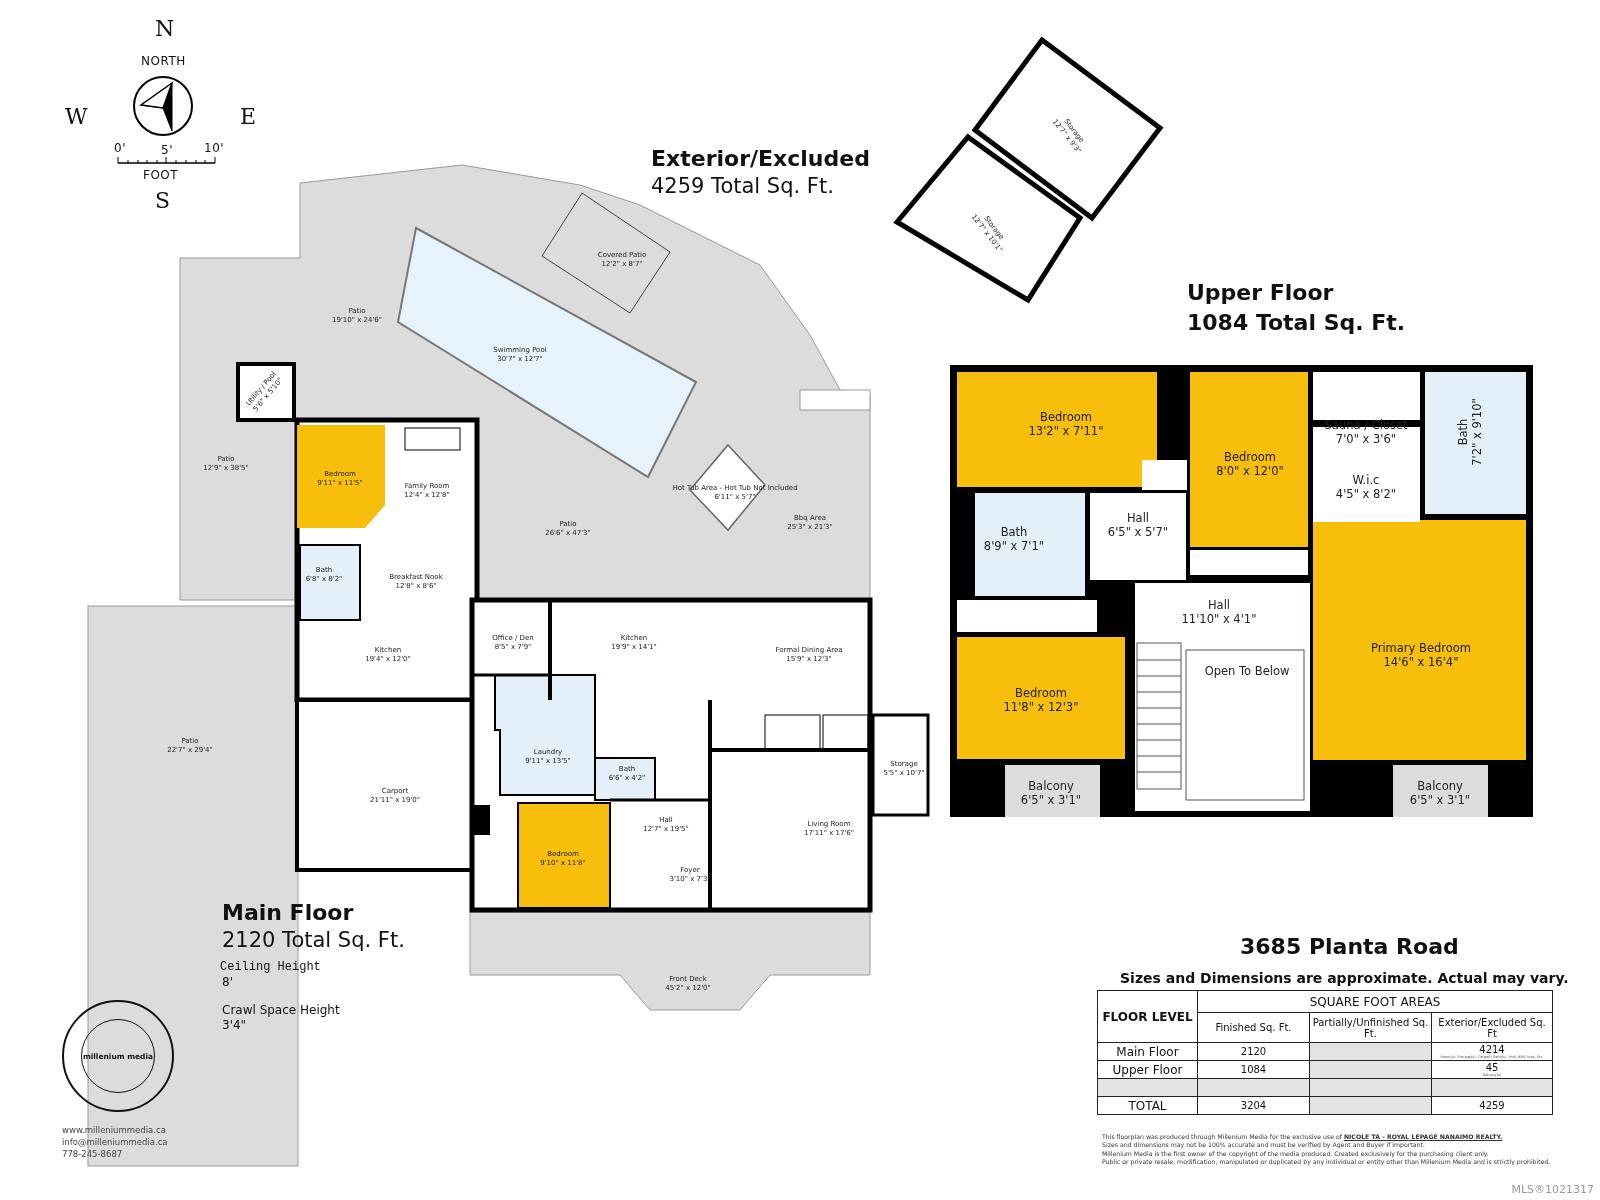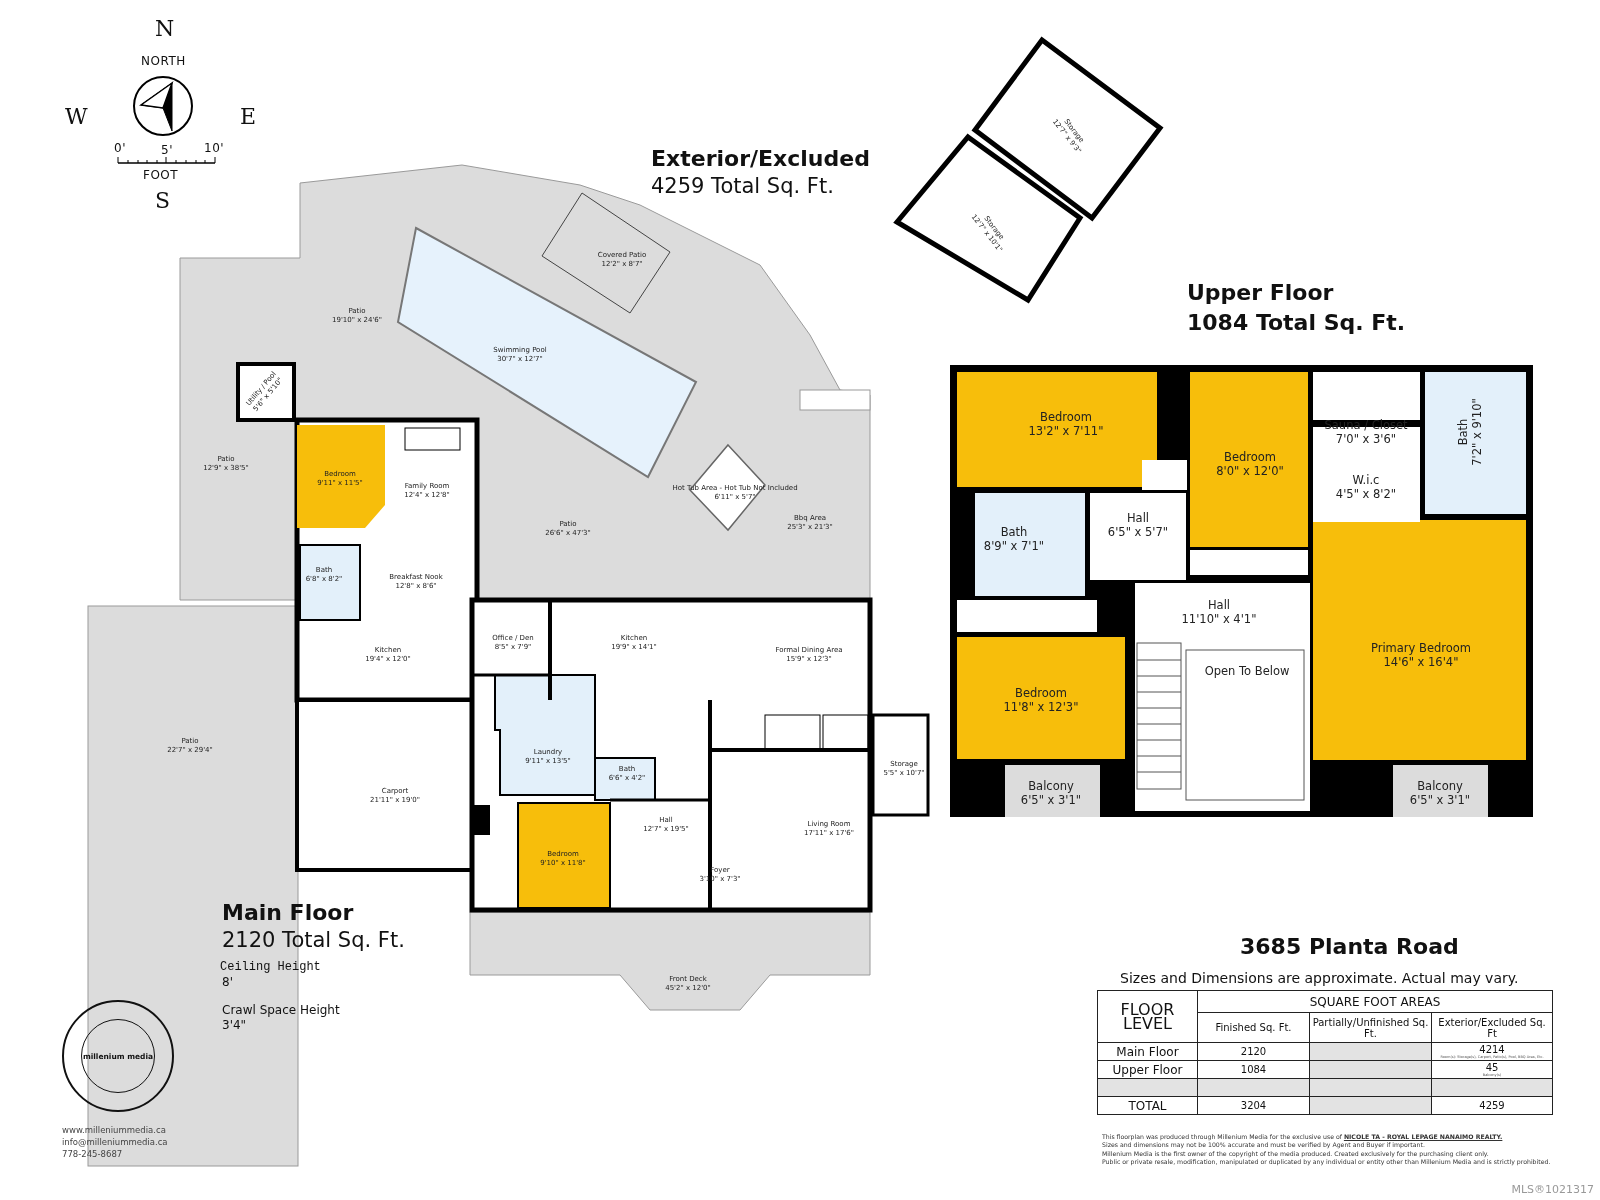--- a/index.html
+++ b/index.html
@@ -8,21 +8,21 @@
   .plan-svg { position: absolute; left: 0; top: 0; width: 1600px; height: 1200px; }
   .compass-letter { position: absolute; font-family: "DejaVu Serif", "Liberation Serif", serif; font-size: 22px; color: #111; }
   .compass-small { position: absolute; font-size: 12px; letter-spacing: 0.5px; }
   .title-bold { position: absolute; font-weight: bold; font-size: 22px; }
   .title-sub { position: absolute; font-size: 21px; }
   .room-label { position: absolute; text-align: center; font-size: 7px; line-height: 9px; color: #222; white-space: nowrap; transform: translateX(-50%); }
   .room-label.upper { font-size: 11.5px; line-height: 14px; }
   .info-text { position: absolute; font-size: 12px; line-height: 14px; }
   .contact { position: absolute; font-size: 8.5px; line-height: 12px; color: #444; }
   .addr { position: absolute; font-weight: bold; font-size: 22px; left: 1240px; top: 934px; }
-  .disclaimer-top { position: absolute; font-size: 14px; left: 1120px; top: 970px; }
+  .disclaimer-top { position: absolute; font-size: 14px; left: 1120px; top: 970px; font-weight: bold; }
   table.sq { position: absolute; left: 1097px; top: 990px; width: 456px; border-collapse: collapse; font-size: 11px; }
   table.sq td, table.sq th { border: 1.5px solid #222; text-align: center; font-weight: normal; padding: 0; }
   table.sq .gray { background: #e3e3e3; }
   table.sq .tiny { display: block; font-size: 3.5px; line-height: 4px; color: #555; }
   .fine { position: absolute; left: 1102px; top: 1133px; font-size: 6.2px; line-height: 8.3px; color: #333; }
   .fine u { font-weight: bold; }
   .mls { position: absolute; right: 6px; bottom: 4px; font-size: 11px; color: #999; }
   .logo { position: absolute; left: 62px; top: 1000px; width: 112px; height: 112px; border: 2px solid #111; border-radius: 50%; }
   .logo-inner { position: absolute; left: 17px; top: 17px; width: 74px; height: 74px; border: 1.5px solid #111; border-radius: 50%; display: flex; align-items: center; justify-content: center; font-size: 7.5px; font-weight: bold; }
 </style>
@@ -179,21 +179,21 @@
 <div class="room-label" style="left:324px; top:566px;"><span>Bath</span><br><span>6'8" x 8'2"</span></div>
 <div class="room-label" style="left:416px; top:573px;"><span>Breakfast Nook</span><br><span>12'8" x 8'6"</span></div>
 <div class="room-label" style="left:388px; top:646px;"><span>Kitchen</span><br><span>19'4" x 12'0"</span></div>
 <div class="room-label" style="left:513px; top:634px;"><span>Office / Den</span><br><span>8'5" x 7'9"</span></div>
 <div class="room-label" style="left:634px; top:634px;"><span>Kitchen</span><br><span>19'9" x 14'1"</span></div>
 <div class="room-label" style="left:809px; top:646px;"><span>Formal Dining Area</span><br><span>15'9" x 12'3"</span></div>
 <div class="room-label" style="left:548px; top:748px;"><span>Laundry</span><br><span>9'11" x 13'5"</span></div>
 <div class="room-label" style="left:627px; top:765px;"><span>Bath</span><br><span>6'6" x 4'2"</span></div>
 <div class="room-label" style="left:563px; top:850px;"><span>Bedroom</span><br><span>9'10" x 11'8"</span></div>
 <div class="room-label" style="left:666px; top:816px;"><span>Hall</span><br><span>12'7" x 19'5"</span></div>
-<div class="room-label" style="left:690px; top:866px;margin-left:30px;"><span>Foyer</span><br><span>3'10" x 7'3"</span></div>
+<div class="room-label" style="left:690px; top:866px;"><span>Foyer</span><br><span>3'10" x 7'3"</span></div>
 <div class="room-label" style="left:829px; top:820px;"><span>Living Room</span><br><span>17'11" x 17'6"</span></div>
 
 <div class="room-label upper" style="left:1066px; top:410px;"><span>Bedroom</span><br><span>13'2" x 7'11"</span></div>
 <div class="room-label upper" style="left:1250px; top:450px;"><span>Bedroom</span><br><span>8'0" x 12'0"</span></div>
 <div class="room-label upper" style="left:1366px; top:382px;margin-top:36px;"><span>Sauna / Closet</span><br><span>7'0" x 3'6"</span></div>
 <div class="room-label upper" style="left:1470px; top:418px; transform: translateX(-50%) rotate(-90deg);"><span>Bath</span><br><span>7'2" x 9'10"</span></div>
 <div class="room-label upper" style="left:1366px; top:473px;"><span>W.i.c</span><br><span>4'5" x 8'2"</span></div>
 <div class="room-label upper" style="left:1014px; top:525px;"><span>Bath</span><br><span>8'9" x 7'1"</span></div>
 <div class="room-label upper" style="left:1138px; top:511px;"><span>Hall</span><br><span>6'5" x 5'7"</span></div>
 <div class="room-label upper" style="left:1219px; top:598px;"><span>Hall</span><br><span>11'10" x 4'1"</span></div>
@@ -202,21 +202,21 @@
 <div class="room-label upper" style="left:1041px; top:686px;"><span>Bedroom</span><br><span>11'8" x 12'3"</span></div>
 <div class="room-label upper" style="left:1051px; top:779px;"><span>Balcony</span><br><span>6'5" x 3'1"</span></div>
 <div class="room-label upper" style="left:1440px; top:779px;"><span>Balcony</span><br><span>6'5" x 3'1"</span></div>
 
 <div class="addr">3685 Planta Road</div>
 <div class="disclaimer-top">Sizes and Dimensions are approximate. Actual may vary.</div>
 
 <table class="sq">
   <tbody>
       <tr style="height:22px;">
-    <td rowspan="2" style="width:100px; font-size:16px; line-height:14px;">FLOOR LEVEL</td>
+    <td rowspan="2" style="width:100px; font-size:12px; line-height:14px;font-weight:bold;">FLOOR LEVEL</td>
     <td colspan="3" style="font-size:12px;">SQUARE FOOT AREAS</td>
   </tr>
   <tr style="height:30px;">
     <td style="width:112px; font-size:10px;">Finished Sq. Ft.</td>
     <td style="width:122px; font-size:10px;">Partially/Unfinished Sq. Ft.</td>
     <td style="font-size:10px;text-align:center;">Exterior/Excluded Sq. Ft</td>
   </tr>
   <tr style="height:18px;">
     <td style="font-size:12px;">Main Floor</td>
     <td style="font-size:10px;">2120</td>

